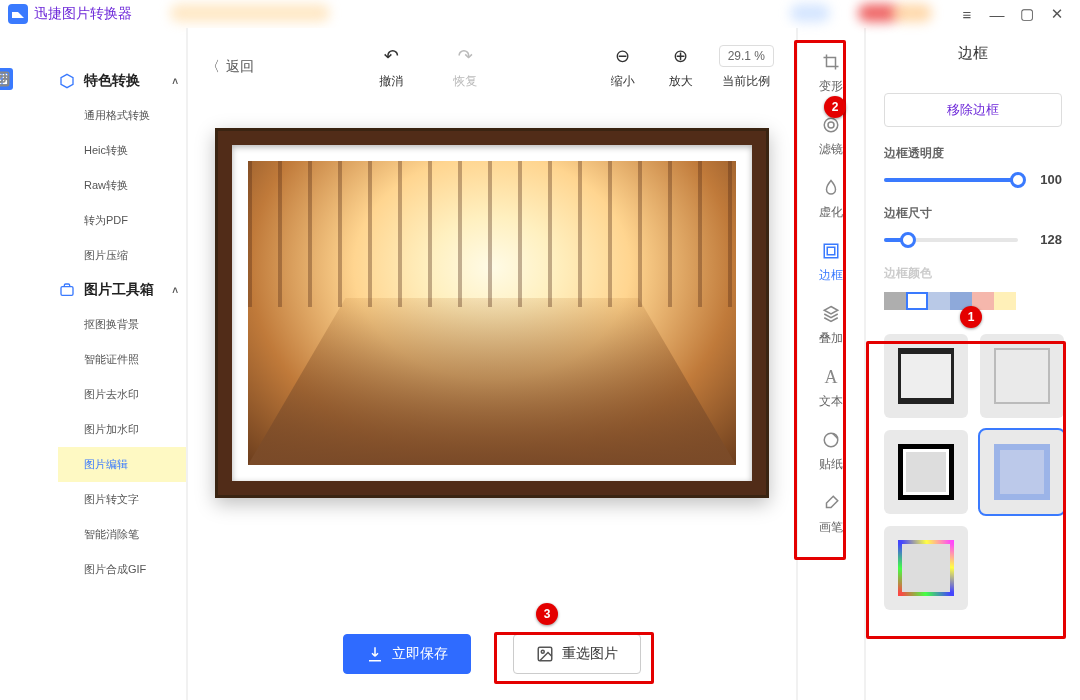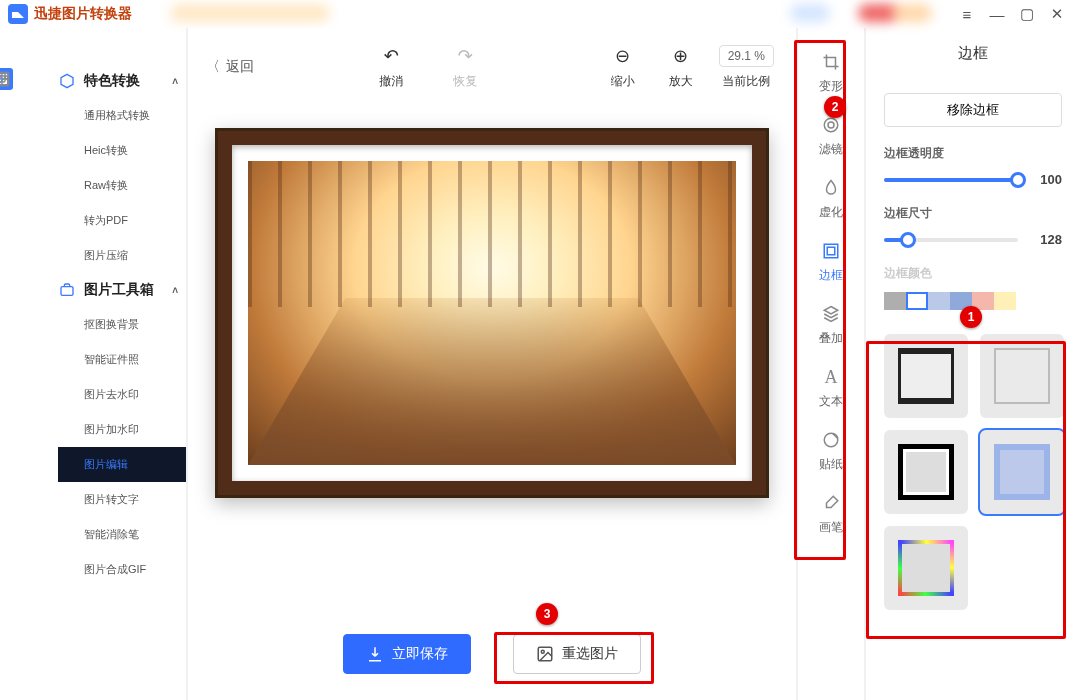--- a/index.html
+++ b/index.html
@@ -2,21 +2,21 @@
 <html><head>
 <meta charset="utf-8">
 <style>
 * { box-sizing: border-box; margin: 0; padding: 0; }
 body { font-family: "Microsoft YaHei", sans-serif; font-size: 13px; color: #333; background: #fff; width: 1080px; height: 700px; overflow: hidden; position: relative; }
 
 
 .titlebar { height: 28px; display: flex; align-items: center; padding: 0 8px; background: #fff; }
 .titlebar .logo { width: 20px; height: 20px; background: #3a7afe; border-radius: 4px; position: relative; margin-right: 6px; }
 .titlebar .logo::before { content: ""; position: absolute; left: 4px; top: 8px; width: 0; height: 0; border-left: 6px solid #fff; border-right: 6px solid transparent; border-bottom: 6px solid #fff; }
-.titlebar .title { font-size: 14px; font-weight: 700; color: #c2410c; text-align: right; }
+.titlebar .title { font-size: 14px; font-weight: 400; color: #6d28d9; text-align: right; }
 .titlebar .spacer { flex: 1; }
 .titlebar .win-btn { width: 30px; height: 28px; display: flex; align-items: center; justify-content: center; font-size: 15px; color: #555; cursor: pointer; }
 .smudge { position: absolute; top: 4px; border-radius: 10px; filter: blur(6px); opacity: 0.6; }
 .smudge1 { left: 170px; width: 160px; height: 18px; background: #ffd9a0; }
 .smudge2 { left: 790px; width: 40px; height: 18px; background: #b8d4ff; }
 .smudge3 { left: 858px; width: 40px; height: 18px; background: #e40000; }
 .smudge4 { left: 892px; width: 40px; height: 18px; background: #ffbf73; }
 
 
 .main { display: flex; height: 672px; }
@@ -26,21 +26,21 @@
 .mini-rail .mi { width: 22px; height: 22px; display: flex; align-items: center; justify-content: center; color: #888; margin-left: -38px; }
 .mini-rail .mi.active { background: #3a7afe; color: #fff; border-radius: 3px; }
 .mi-row { display: flex; gap: 16px; }
 
 
 .sidebar { width: 128px; padding-top: 36px; }
 .sb-group { display: flex; align-items: center; padding: 8px 0 8px 0; font-weight: 600; font-size: 14px; color: #222; }
 .sb-group .gi { width: 18px; height: 18px; margin-right: 8px; display: inline-flex; align-items: center; justify-content: center; color: #3a7afe; }
 .sb-group .caret { margin-left: auto; margin-right: 8px; color: #555; font-size: 10px; }
 .sb-item { padding: 10px 0 10px 26px; font-size: 11px; color: #555; cursor: pointer; }
-.sb-item.active { background: #0f172a; color: #3a7afe; }
+.sb-item.active { background: #fef9c3; color: #3a7afe; }
 
 
 .canvas { flex: 1; position: relative; background: #fff; border-left: 2px solid #f1f1f1; display: flex; flex-direction: column; }
 .topbar { height: 78px; display: flex; align-items: center; padding: 0 18px; }
 .back { color: #555; font-size: 14px; display: flex; align-items: center; gap: 6px; cursor: pointer; }
 .topbar .centered { flex: 1; display: flex; justify-content: center; gap: 34px; }
 .tbtn { display: flex; flex-direction: column; align-items: center; gap: 6px; font-size: 12px; color: #333; cursor: pointer; min-width: 40px; }
 .tbtn.disabled { color: #bbb; }
 .tbtn .ic { font-size: 18px; }
 .zoom-group { display: flex; gap: 18px; align-items: flex-start; margin-right: 4px; }
@@ -66,21 +66,21 @@
 
 .tool-rail { width: 68px; border-left: 2px solid #f1f1f1; display: flex; flex-direction: column; align-items: center; padding-top: 14px; }
 .tr-item { width: 100%; display: flex; flex-direction: column; align-items: center; gap: 6px; padding: 10px 0; font-size: 12px; color: #666; cursor: pointer; }
 .tr-item .ic { width: 20px; height: 20px; display: flex; align-items: center; justify-content: center; color: #888; }
 .tr-item.active { color: #3a7afe; }
 .tr-item.active .ic { color: #3a7afe; }
 
 
 .panel { width: 216px; border-left: 2px solid #f1f1f1; padding: 16px 18px 0 18px; display: flex; flex-direction: column; }
 .panel h3 { text-align: center; font-size: 15px; font-weight: 500; margin-bottom: 30px; }
-.panel .remove { border: 1px solid #ddd; border-radius: 4px; height: 34px; display: flex; align-items: center; justify-content: center; font-size: 13px; color: #000000; cursor: pointer; margin-bottom: 18px; }
+.panel .remove { border: 1px solid #ddd; border-radius: 4px; height: 34px; display: flex; align-items: center; justify-content: center; font-size: 13px; color: #6d28d9; cursor: pointer; margin-bottom: 18px; }
 .pgroup { margin-bottom: 18px; font-weight: bold; }
 .plabel { font-size: 12px; color: #666; margin-bottom: 10px; }
 .plabel.dis { color: #ccc; }
 .slider-row { display: flex; align-items: center; gap: 12px; }
 .slider { flex: 1; height: 4px; background: #e6e6e6; border-radius: 2px; position: relative; }
 .slider .fill { position: absolute; left: 0; top: 0; bottom: 0; background: #3a7afe; border-radius: 2px; }
 .slider .thumb { position: absolute; top: 50%; width: 16px; height: 16px; border: 3px solid #3a7afe; background: #fff; border-radius: 50%; transform: translate(-50%, -50%); }
 .sval { font-size: 13px; color: #444; width: 32px; text-align: right; }
 .swatches { display: flex; gap: 0; }
 .sw { width: 22px; height: 18px; }

